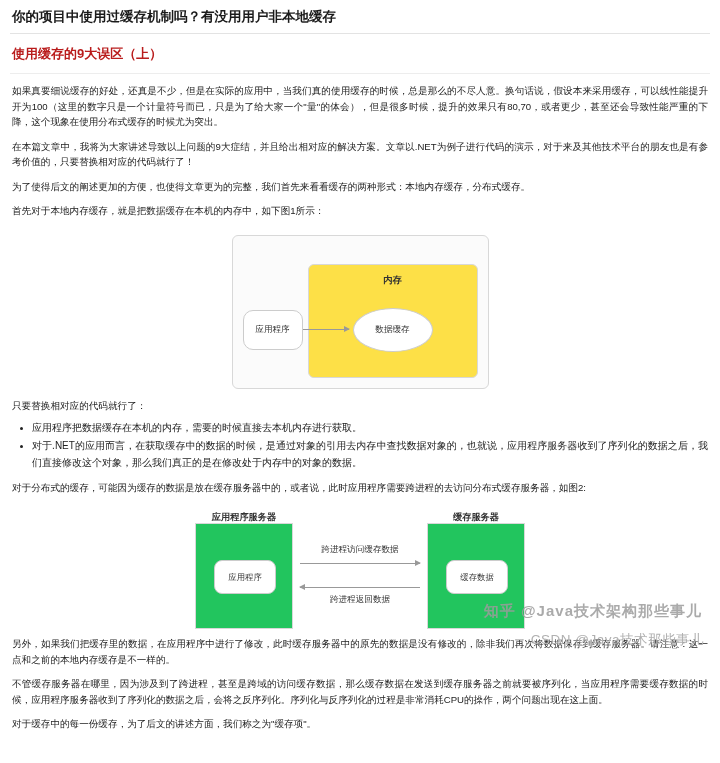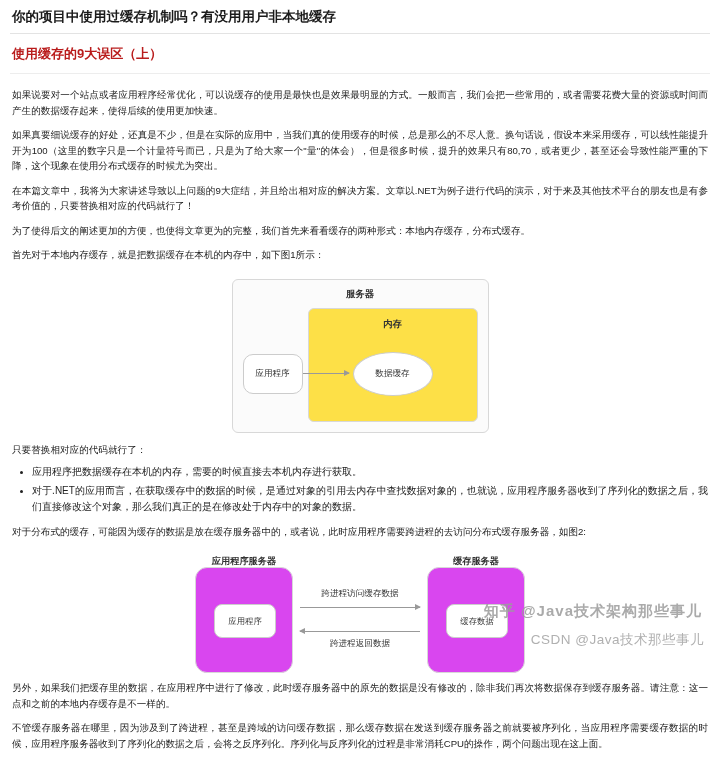--- a/index.html
+++ b/index.html
@@ -155,22 +155,22 @@
     width: 330px;
     height: 118px;
     position: relative;
   }
   .fig2 .box {
     position: absolute;
     top: 14px;
     width: 96px;
     height: 104px;
     border: 1px solid #d8d8d8;
-    border-radius: 12px;
-    background: #d946ef;
+    border-radius: 0;
+    background: #22c55e;
   }
   .fig2 .box.left { left: 0; }
   .fig2 .box.right { right: 0; }
   .fig2 .box-title {
     position: absolute;
     top: -14px;
     left: 0;
     right: 0;
     text-align: center;
     font-size: 9.2px;
@@ -228,28 +228,26 @@
 <body>
 
 <div class="page">
 
   <div class="title-bar">你的项目中使用过缓存机制吗？有没用用户非本地缓存</div>
 
   <div class="heading">使用缓存的9大误区（上）</div>
 
   <div class="body-text">
 
-    <p class="p first">如果说要对一个站点或者应用程序经常优化，可以说缓存的使用是最快也是效果最明显的方式。一般而言，我们会把一些常用的，或者需要花费大量的资源或时间而产生的数据缓存起来，使得后续的使用更加快速。</p>
     <p class="p">如果真要细说缓存的好处，还真是不少，但是在实际的应用中，当我们真的使用缓存的时候，总是那么的不尽人意。换句话说，假设本来采用缓存，可以线性能提升开为100（这里的数字只是一个计量符号而已，只是为了给大家一个"量"的体会），但是很多时候，提升的效果只有80,70，或者更少，甚至还会导致性能严重的下降，这个现象在使用分布式缓存的时候尤为突出。</p>
     <p class="p">在本篇文章中，我将为大家讲述导致以上问题的9大症结，并且给出相对应的解决方案。文章以.NET为例子进行代码的演示，对于来及其他技术平台的朋友也是有参考价值的，只要替换相对应的代码就行了！</p>
     <p class="p">为了使得后文的阐述更加的方便，也使得文章更为的完整，我们首先来看看缓存的两种形式：本地内存缓存，分布式缓存。</p>
     <p class="p">首先对于本地内存缓存，就是把数据缓存在本机的内存中，如下图1所示：</p>
 
     <div class="fig1">
-      <div class="fig-title">服务器</div>
       <div class="inner-box">
         <div class="inner-title">内存</div>
       </div>
       <div class="node-round app-node">应用程序</div>
       <div class="node-round cache-node">数据缓存</div>
       <div class="arrow-h arrow1"></div>
     </div>
 
     <p class="p">只要替换相对应的代码就行了：</p>
 

